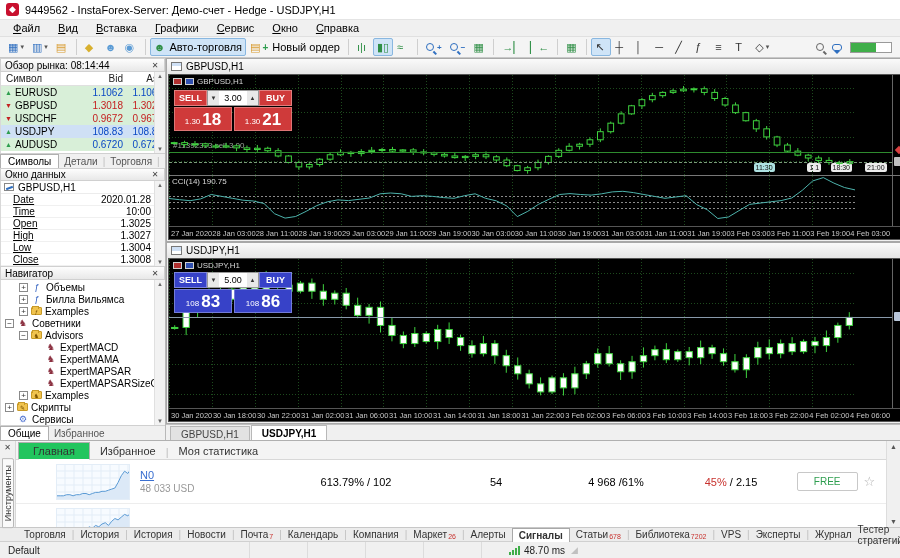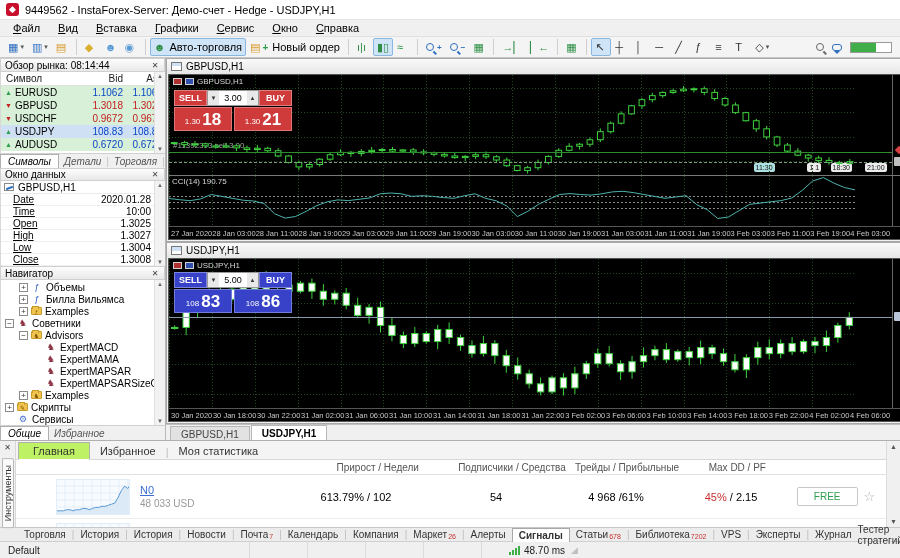--- a/index.html
+++ b/index.html
@@ -38,21 +38,21 @@
   .panel-h .x { margin-left:auto; font-size:8px; color:#444; width:10px; text-align:center;}
   .mw-table { background:#fff; flex:1; overflow:hidden; position:relative; border-left:1px solid #d8d8d8;}
   .mw-cols { display:flex; height:14px; border-bottom:1px solid #e0e0e0; font-size:10px; color:#222; align-items:center; background:#fff;}
   .mw-cols .c1{ flex:1; padding-left:5px;} .mw-cols .c2{width:42px;text-align:right;} .mw-cols .c3{width:42px;text-align:right;padding-right:2px;}
   .mw-row { display:flex; height:13px; align-items:center; font-size:10px;}
   .mw-row .sym { flex:1; padding-left:4px; display:flex; align-items:center; gap:3px;}
   .mw-row .arr { font-size:7px; }
   .mw-row .v { width:42px; text-align:right;} .mw-row .v:last-child{ padding-right:2px;}
   .mw-row.up .v { color:#0a48c4; } .mw-row.down .v { color:#c42020; }
   .vscroll { position:absolute; right:0; top:0; bottom:0; width:11px; background:#f2f2f2; border-left:1px solid #e0e0e0; display:flex; flex-direction:column; align-items:center; justify-content:space-between; font-size:6px; color:#666; padding:1px 0;}
-  .tabs-strip { height:15px; background:#f0f0f0; display:flex; align-items:center; font-size:10px; color:#555; border-top:1px solid #d0d0d0; overflow:hidden;font-style:italic;}
+  .tabs-strip { height:15px; background:#f0f0f0; display:flex; align-items:center; font-size:10px; color:#555; border-top:1px solid #d0d0d0; overflow:hidden;}
   .tab-a { background:#fff; border:1px solid #b0b0b0; border-bottom:none; padding:0 7px; height:14px; line-height:14px; color:#000;}
   .tab-i { padding:0 5px; height:13px; line-height:13px; }
   .tab-bar-sep { color:#c0c0c0; height:13px; line-height:13px;}
   .dw-body { background:#fff; position:relative; border-left:1px solid #d8d8d8;}
   .dw-sym { height:13px; display:flex; align-items:center; gap:4px; font-size:10px; padding-left:3px; border-bottom:1px solid #ececec;}
   .dw-sym .ic { width:10px; height:8px; background:#fff; border:1px solid #888; position:relative;}
   .dw-sym .ic::after{content:"";position:absolute;left:1px;top:3px;width:7px;height:2px;background:#2f6fc0;transform:rotate(-20deg);}
   .dw-row { height:12px; display:flex; align-items:center; font-size:10px; border-bottom:1px solid #f0f0f0;}
   .dw-row .k { padding-left:12px; flex:1;text-decoration:underline;} .dw-row .vv { padding-right:14px; text-align:right;}
   .nav-tree { background:#fff; flex:1; overflow:hidden; position:relative; border-left:1px solid #d8d8d8; padding-top:1px;}
@@ -106,21 +106,21 @@
   .mdi-tab { padding:1px 10px; border:1px solid #b8b8b8; border-bottom:none; background:#e2e2e2; margin-right:1px; height:14px; line-height:13px;}
   .mdi-tab.active { background:#fff; font-weight:bold; color:#000; height:15px;}
 
   
   .toolbox { height:87px; background:#fff; border-top:1px solid #b0b0b0; display:flex;}
   .tb-strip { width:16px; background:#f0f0f0; border-right:1px solid #d8d8d8; display:flex; flex-direction:column; align-items:center;}
   .tb-strip .x { font-size:8px; color:#444; padding:2px 0;}
   .vtab { writing-mode:vertical-rl; transform:rotate(180deg); font-size:9px; color:#333; border:1px solid #b8b8b8; background:#fafafa; padding:6px 0; margin-top:4px; border-radius:2px 0 0 2px;}
   .tb-main { flex:1; display:flex; flex-direction:column; overflow:hidden; position:relative;}
   .sig-tabs { height:19px; display:flex; align-items:flex-end; background:#f4f4f4; border-bottom:1px solid #d8d8d8; font-size:11px; color:#333; padding-left:2px;}
-  .sig-tab.active { background:#bef264; border:1px solid #b0b0b0; border-bottom:1px solid #fff; padding:2px 14px; margin-bottom:-1px;}
+  .sig-tab.active { background:#22c55e; border:1px solid #b0b0b0; border-bottom:1px solid #fff; padding:2px 14px; margin-bottom:-1px;}
   .sig-tab { padding:2px 10px; }
   .sig-links { position:absolute; right:16px; top:3px; display:flex; gap:12px; align-items:center; font-size:11px;}
   .sig-links a { color:#3a6fd0; text-decoration:underline;}
   .yt { width:17px; height:11px; background:#c8102e; border-radius:2px; color:#fff; font-size:6px; display:flex; align-items:center; justify-content:center;}
   .sig-head { height:15px; display:flex; align-items:center; font-size:10px; color:#555; border-bottom:1px solid #e2e2e2;}
   .sig-row { height:44px; display:flex; align-items:center; border-bottom:1px solid #ededed; font-size:11px;}
   .col-sig { flex:1; display:flex; align-items:center; gap:10px; padding-left:40px; overflow:hidden;}
   .col-g { width:160px; text-align:center;} .col-s { width:120px; text-align:center;} .col-t { width:120px; text-align:center;} .col-d { width:110px; text-align:center;} .col-a { width:100px; display:flex; align-items:center; gap:6px; justify-content:center;}
   .sig-head .col-sig { padding-left:285px; }
   .spark { width:74px; height:36px; background:#f7fbff; border:1px solid #e3edf7;}
@@ -931,28 +931,20 @@
     <span class="x">✕</span>
     <span class="vtab">Инструменты</span>
   </div>
   <div class="tb-main">
     <div class="sig-tabs" id="sig-tabs">
         <span class="sig-tab active">Главная</span>
         <span class="sig-tab">Избранное</span>
         <span class="tab-bar-sep">|</span>
         <span class="sig-tab">Моя статистика</span>
       </div>
-    <div class="sig-head">
-      <span class="col-sig">Сигнал / Средства</span>
-      <span class="col-g">Прирост / Недели</span>
-      <span class="col-s">Подписчики / Средства</span>
-      <span class="col-t">Трейды / Прибыльные</span>
-      <span class="col-d">Max DD / PF</span>
-      <span class="col-a"></span>
-    </div>
     <div id="sig-rows" style="flex:1; overflow:hidden;">
         <div class="sig-row">
           <span class="col-sig">
             <svg width="74" height="36" class="spark">
               <line x1="8" x2="8" y1="0" y2="36" stroke="#e3edf7"></line>
               <line x1="17" x2="17" y1="0" y2="36" stroke="#e3edf7"></line>
               <line x1="26" x2="26" y1="0" y2="36" stroke="#e3edf7"></line>
               <line x1="35" x2="35" y1="0" y2="36" stroke="#e3edf7"></line>
               <line x1="44" x2="44" y1="0" y2="36" stroke="#e3edf7"></line>
               <line x1="53" x2="53" y1="0" y2="36" stroke="#e3edf7"></line>

